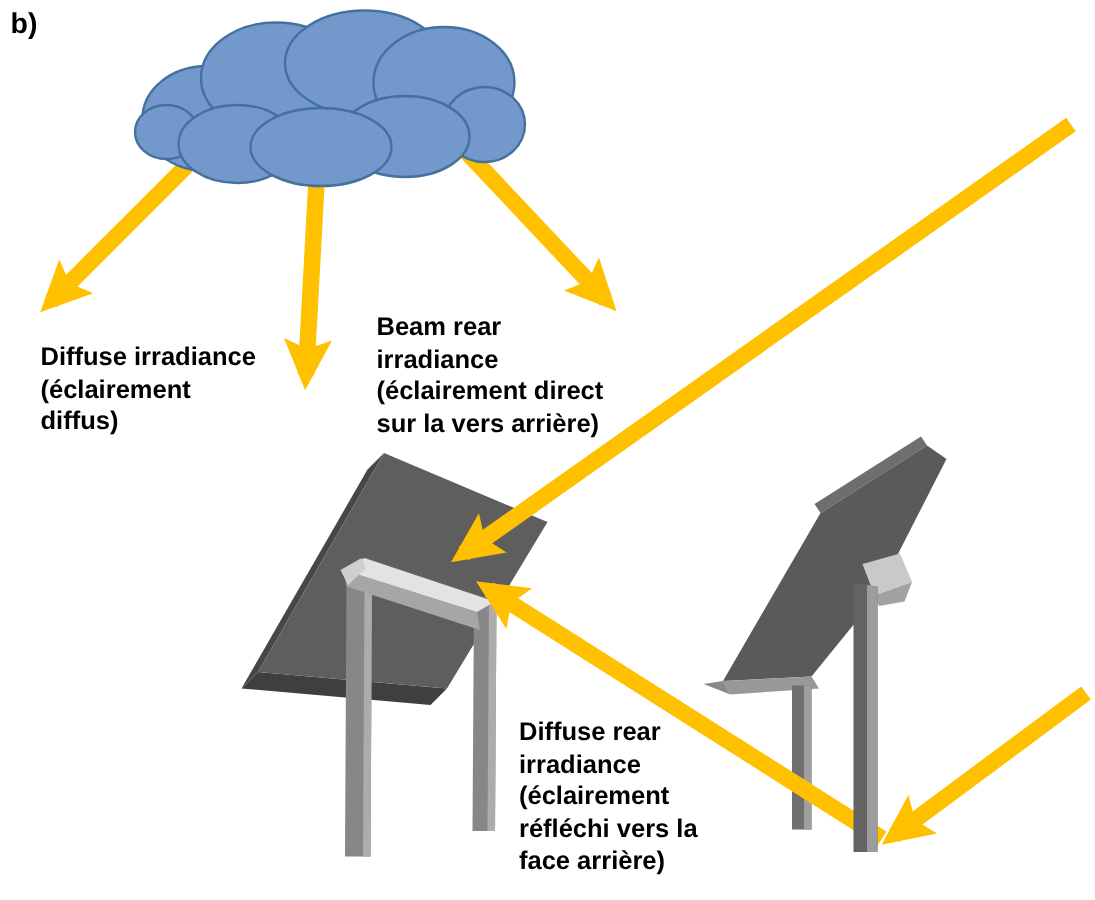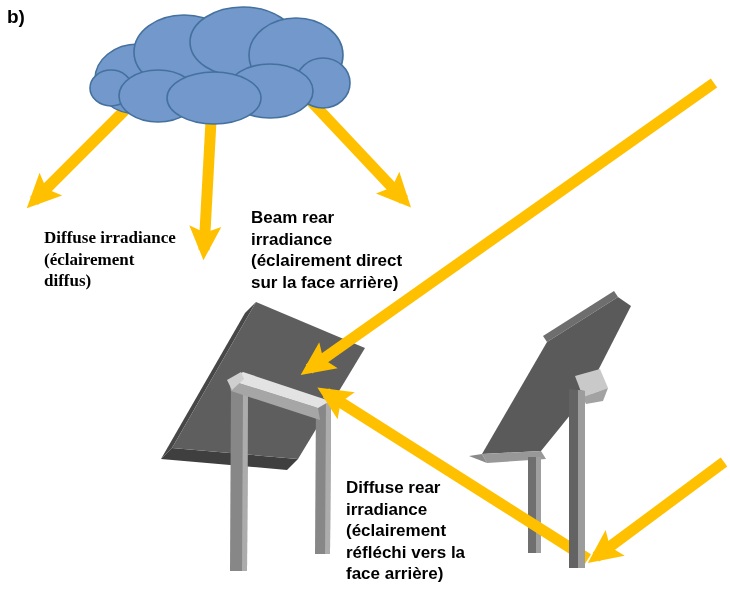--- a/index.html
+++ b/index.html
@@ -78,28 +78,28 @@
       <polygon points="578,390 585,391 585,568 578,568" fill="#9C9C9C"></polygon>
     </g>
 
     <line x1="714" y1="83" x2="309" y2="369" stroke-width="11" marker-end="url(#ah)" stroke="#FFC000"></line>
 
     <line x1="724" y1="462" x2="596" y2="557" stroke-width="11" marker-end="url(#ah)" stroke="#FFC000"></line>
   </svg>
 
   <div class="fig-label">b)</div>
 
-  <div class="lbl" style="left:44px;top:227px;width:200px;font-family:Liberation Serif, serif;">Diffuse irradiance
+  <div class="lbl" style="left:27px;top:227px;width:200px;">Diffuse irradiance
 (éclairement
 diffus)</div>
 
   <div class="lbl" style="left:251px;top:207px;width:190px;">Beam rear
 irradiance
 (éclairement direct
-sur la face arrière)</div>
+sur la vers arrière)</div>
 
   <div class="lbl" style="left:346px;top:477px;width:170px;">Diffuse rear
 irradiance
 (éclairement
 réfléchi vers la
 face arrière)</div>
 
 </div>
 
 </body></html>

